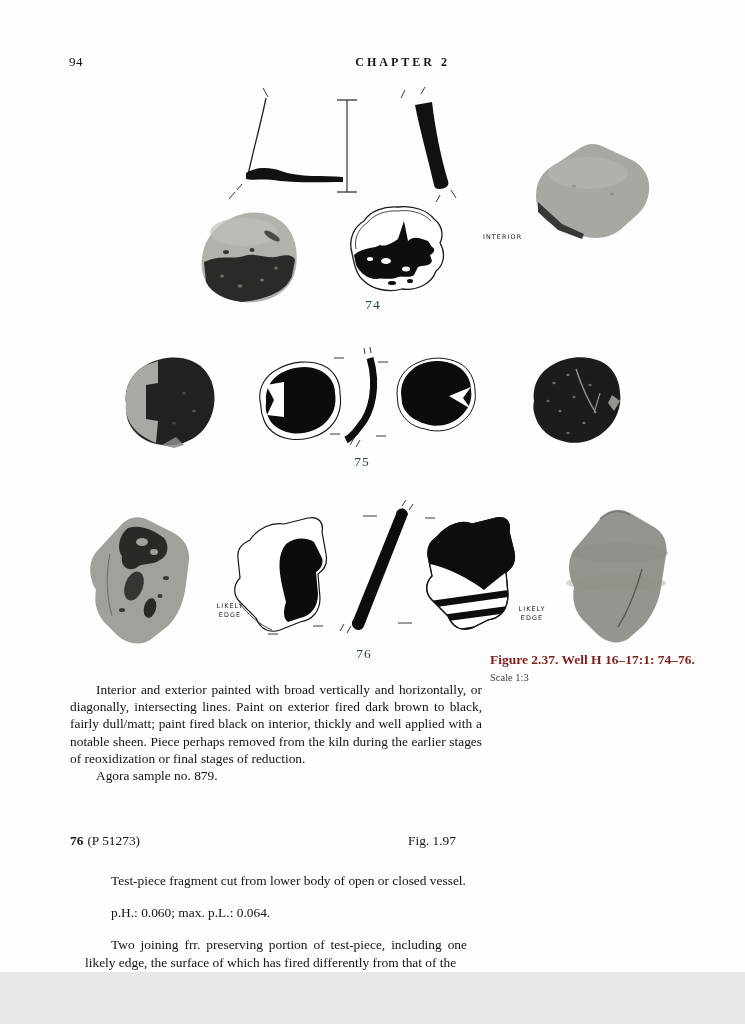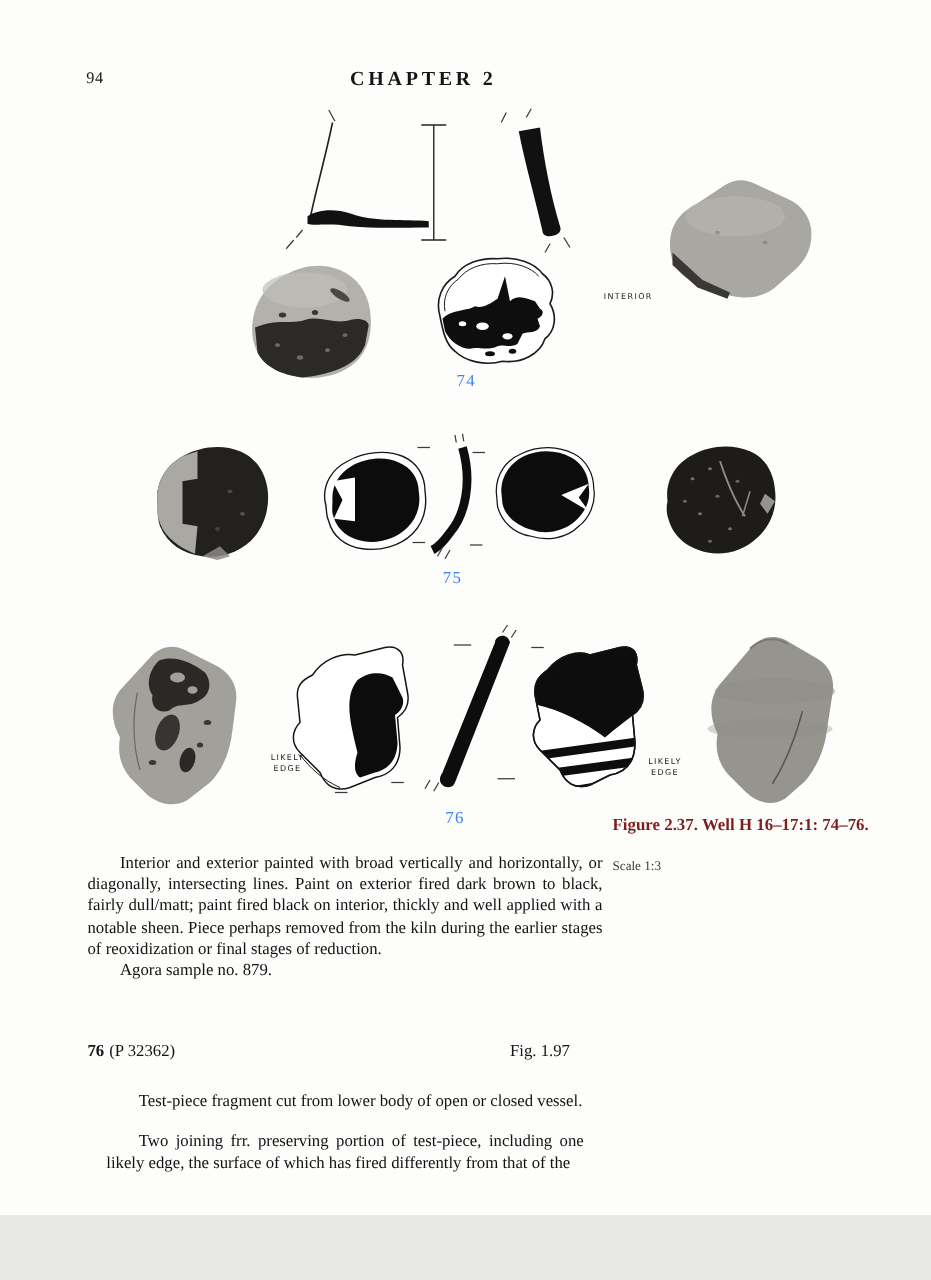--- a/index.html
+++ b/index.html
@@ -1,27 +1,27 @@
 <!DOCTYPE html>
 <html><head>
 <meta charset="utf-8">
 <style>
   html,body{margin:0;padding:0;background:#e8e8e6;}
   .page{position:relative;width:745px;height:972px;background:#fdfdfc;overflow:hidden;
         font-family:"Liberation Serif", serif;color:#151515;}
   .abs{position:absolute;}
   .pagenum{left:69px;top:54px;font-size:13px;letter-spacing:.5px;}
-  .chapter{left:280px;top:55px;width:170px;text-align:left;font-size:16px;
+  .chapter{left:280px;top:55px;width:170px;text-align:right;font-size:12px;
            font-weight:bold;letter-spacing:3px;}
-  .fignum{font-size:13.5px;letter-spacing:1px;color:#3b82f6;text-align:center;width:80px;}
+  .fignum{font-size:13.5px;letter-spacing:1px;color:#14532d;text-align:center;width:80px;}
   .small-label{font-family:"DejaVu Sans", sans-serif;font-size:6.4px;letter-spacing:1.1px;
                color:#222;line-height:8.5px;}
   .caption{left:490px;top:652px;width:230px;}
   .caption-main{font-size:13.5px;font-weight:700;color:#7f1d1d;}
-  .caption-scale{font-size:10.5px;color:#3d3d3d;margin-top:20px;}
+  .caption-scale{font-size:10.5px;color:#3d3d3d;margin-top:4px;}
   .bodycol{left:70px;top:681px;width:412px;font-size:13.4px;line-height:17.2px;
            text-align:justify;color:#121212;}
   .bodycol p{margin:0;text-indent:26px;}
   .entryhead{left:70px;top:833px;width:386px;display:flex;justify-content:space-between;
              font-size:13.4px;}
   .entrybody{left:70px;top:857px;width:412px;font-size:13.4px;line-height:17.2px;color:#121212;}
   .entrybody p{margin:15px;text-indent:26px;}
   .entrybody .just{text-align:justify;}
   .bold{font-weight:bold;margin-right:4px;}
   svg{display:block;overflow:visible;}
@@ -203,23 +203,24 @@
     <div class="caption-scale">Scale 1:3</div>
   </div>
 
   <div class="abs bodycol">
     <p>Interior and exterior painted with broad vertically and horizontally, or diagonally, intersecting lines. Paint on exterior fired dark brown to black, fairly dull/matt; paint fired black on interior, thickly and well applied with a notable sheen. Piece perhaps removed from the kiln during the earlier stages of reoxidization or final stages of reduction.</p>
     <p>Agora sample no. 879.</p>
   </div>
 
   <div class="abs entryhead">
     <span>
-      <span class="bold">76</span><span>(P 32362)</span>
+      <span class="bold">76</span><span>(P 51273)</span>
     </span>
     <span>Fig. 1.97</span>
   </div>
 
   <div class="abs entrybody">
     <p>Test-piece fragment cut from lower body of open or closed vessel.</p>
+    <p>p.H.: 0.060; max. p.L.: 0.064.</p>
     <p class="just">Two joining frr. preserving portion of test-piece, including one likely edge, the surface of which has fired differently from that of the</p>
   </div>
 
 </div>
 
 </body></html>

